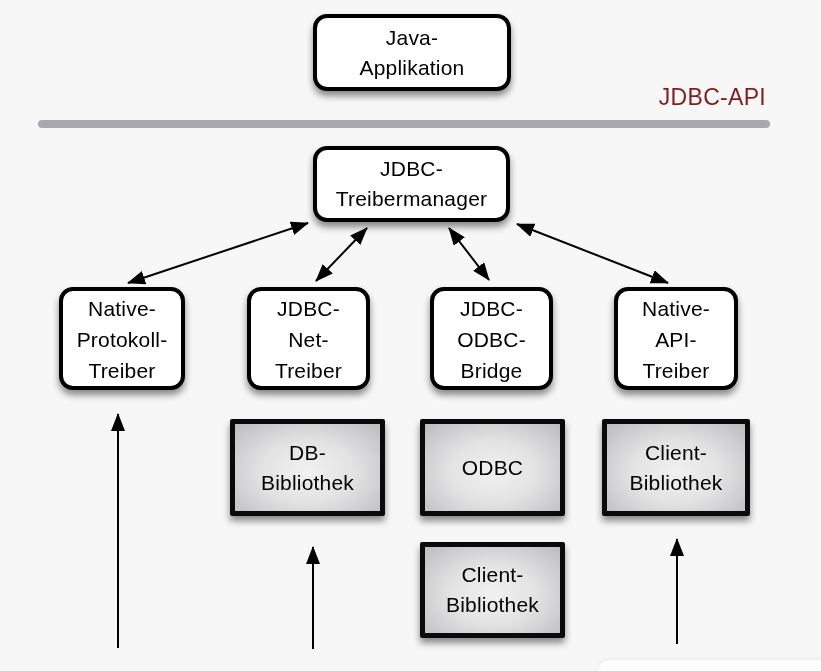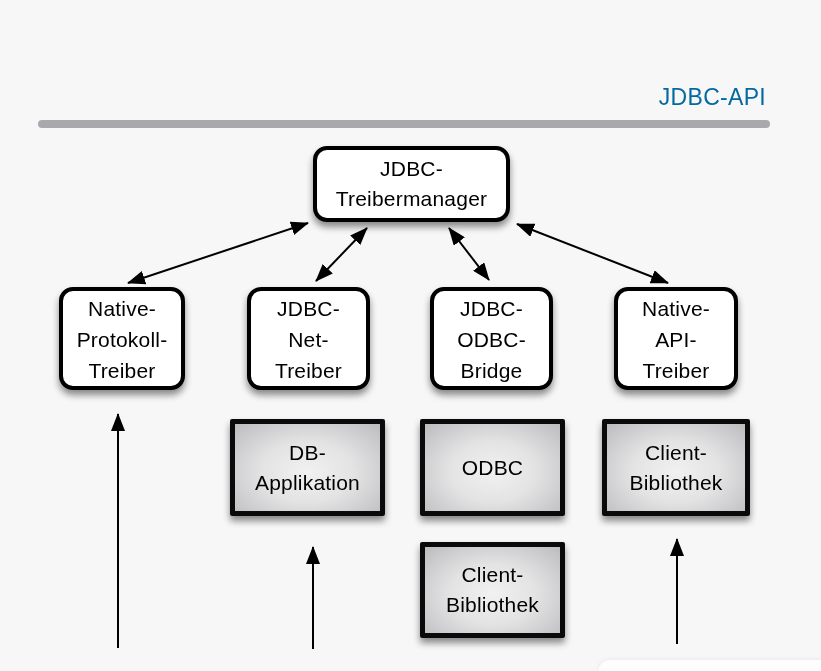--- a/index.html
+++ b/index.html
@@ -54,21 +54,21 @@
     width: 732px;
     height: 8px;
     border-radius: 4px;
     background: #a9a9ad;
   }
   .api-label {
     position: absolute;
     top: 84px;
     right: 55px;
     font-size: 23px;
-    color: #0369a1;
+    color: #7f1d1d;
     letter-spacing: 0.3px;
   }
   .connector-layer {
     position: absolute;
     left: 0;
     top: 0;
     width: 821px;
     height: 671px;
     pointer-events: none;
   }
@@ -99,20 +99,24 @@
     <line x1="449" y1="228" x2="489" y2="280" stroke="#000" stroke-width="2" marker-start="url(#ah)" marker-end="url(#ah)"></line>
     <line x1="517" y1="224" x2="668" y2="283" stroke="#000" stroke-width="2" marker-start="url(#ah)" marker-end="url(#ah)"></line>
     <line x1="118" y1="648" x2="118" y2="414" stroke="#000" stroke-width="2" marker-end="url(#ah)"></line>
     <line x1="313" y1="649" x2="313" y2="547" stroke="#000" stroke-width="2" marker-end="url(#ah)"></line>
     <line x1="677" y1="644" x2="677" y2="539" stroke="#000" stroke-width="2" marker-end="url(#ah)"></line>
   </svg>
 
   <div class="divider"></div>
   <div class="api-label">JDBC-API</div>
 
+  <div class="node white-node" style="left:313px; top:14px; width:198px; height:77px;">
+    <span class="lbl">Java-
+Applikation</span>
+  </div>
 
   <div class="node white-node" style="left:313px; top:146px; width:197px; height:76px;">
     <span class="lbl">JDBC-
 Treibermanager</span>
   </div>
 
   <div class="node white-node driver-node" style="left:59px; top:287px; width:126px; height:103px;">
     <span class="lbl">Native-
 Protokoll-
 Treiber</span>
@@ -128,21 +132,21 @@
 Bridge</span>
   </div>
   <div class="node white-node driver-node" style="left:614px; top:287px; width:124px; height:103px;">
     <span class="lbl">Native-
 API-
 Treiber</span>
   </div>
 
   <div class="node gray-node" style="left:230px; top:419px; width:155px; height:97px;">
     <span class="lbl">DB-
-Applikation</span>
+Bibliothek</span>
   </div>
   <div class="node gray-node" style="left:420px; top:419px; width:145px; height:97px;">
     <span class="lbl">ODBC</span>
   </div>
   <div class="node gray-node" style="left:602px; top:419px; width:148px; height:97px;">
     <span class="lbl">Client-
 Bibliothek</span>
   </div>
   <div class="node gray-node" style="left:420px; top:542px; width:145px; height:96px;">
     <span class="lbl">Client-

